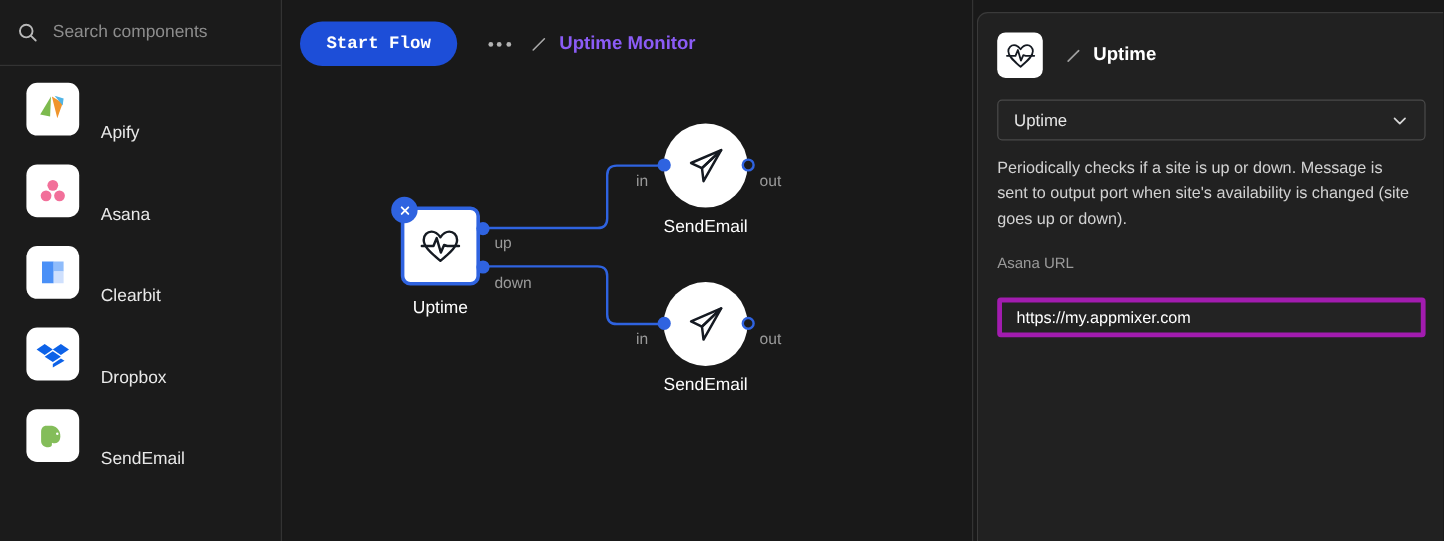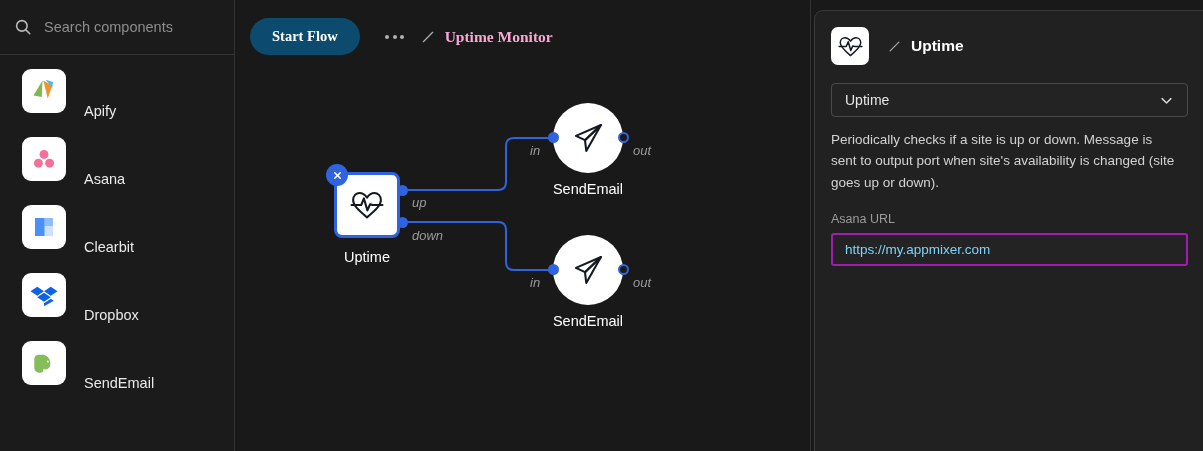--- a/index.html
+++ b/index.html
@@ -52,52 +52,52 @@
   .app-name { color:#e9e9e9; font-size:14.5px;margin-top:40px; }
 
   
   #canvas {
     position:absolute; left:236px; top:0; width:575px; height:451px;
     background:#191919;
     border-right:1px solid #333;
   }
   #toolbar { position:absolute; left:14px; top:18px; display:flex; align-items:center; }
   #start-flow {
-    background:#0c4a6e; color:#fff; border:0; border-radius:19px;
+    background:#1d4ed8; color:#fff; border:0; border-radius:19px;
     height:37px; padding:0 22px; font-size:14.5px; font-weight:bold;
-    font-family:Liberation Serif, serif; cursor:pointer;
+    font-family:Liberation Mono, monospace; cursor:pointer;
   }
   #dots-btn {
     margin-left:20px; width:30px; height:26px; cursor:pointer;
     display:flex; align-items:center; justify-content:center; gap:3.5px;
   }
   #dots-btn i { width:4px; height:4px; border-radius:50%; background:#b3b3b3; display:block; }
   #flow-pencil { margin-left:10px; width:16px; height:16px; cursor:pointer; }
-  #flow-title { margin-left:9px; color:#f9a8d4; font-size:15.5px; font-weight:bold;font-family:Liberation Serif, serif; }
+  #flow-title { margin-left:9px; color:#8b5cf6; font-size:15.5px; font-weight:bold; }
 
   
   #wires { position:absolute; left:0; top:0; width:575px; height:451px; pointer-events:none; }
 
   
   #node-uptime {
     position:absolute; left:98px; top:172px; width:66px; height:66px;
     background:#fff; border:3px solid #2f63e0; border-radius:8px;
     display:flex; align-items:center; justify-content:center; cursor:pointer;
   }
   #node-uptime-close {
     position:absolute; left:-11px; top:-11px; width:22px; height:22px;
     border-radius:50%; background:#2f63e0;
     display:flex; align-items:center; justify-content:center; cursor:pointer;
   }
   .port-dot { position:absolute; width:11px; height:11px; border-radius:50%; background:#2f63e0; }
   .port-ring {
     position:absolute; width:11px; height:11px; border-radius:50%;
     background:#1b1b1b; border:2.5px solid #2f63e0;
   }
-  .port-label { position:absolute; color:#9a9a9a; font-size:13px;font-style:italic; }
+  .port-label { position:absolute; color:#9a9a9a; font-size:13px; }
   .node-caption {
     position:absolute; color:#ffffff; font-size:14.5px; text-align:right;
     white-space:nowrap; transform:translateX(-50%);
   }
   .circ-node {
     position:absolute; width:70px; height:70px; border-radius:50%;
     background:#fff; display:flex; align-items:center; justify-content:center; cursor:pointer;
   }
 
   
@@ -122,23 +122,23 @@
     display:flex; align-items:center; justify-content:space-between;
     padding:0 13px; cursor:pointer;
   }
   #panel-select .sel-val { color:#e6e6e6; font-size:14px; }
   #panel-desc {
     margin-top:12px; color:#d2d2d2; font-size:13.5px; line-height:1.58;
     width:344px;
   }
   #field-label { margin-top:19px; color:#9b9b9b; font-size:12.5px; }
   #field-input {
-    margin-top:7px; width:100%; height:33px;
-    background:#232323; border:2px solid #a21caf; border-radius:3px;
-    color:#7dd3fc; font-size:13.5px; padding:0 12px;
+    margin-top:22px; width:100%; height:33px;
+    background:#232323; border:4px solid #a21caf; border-radius:3px;
+    color:#ffffff; font-size:13.5px; padding:0 12px;
     font-family:"Liberation Sans", sans-serif; outline:none;
   }
 </style>
 </head>
 <body>
 
 <div id="app">
 
   <div id="sidebar">
 

